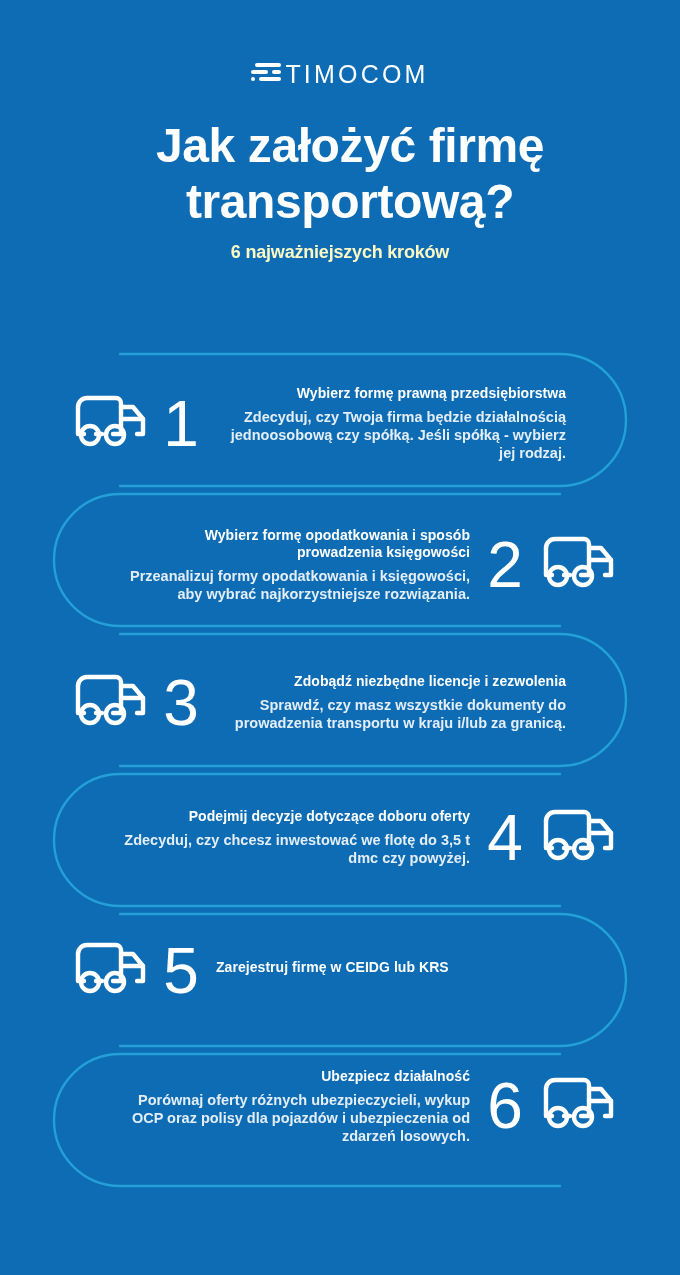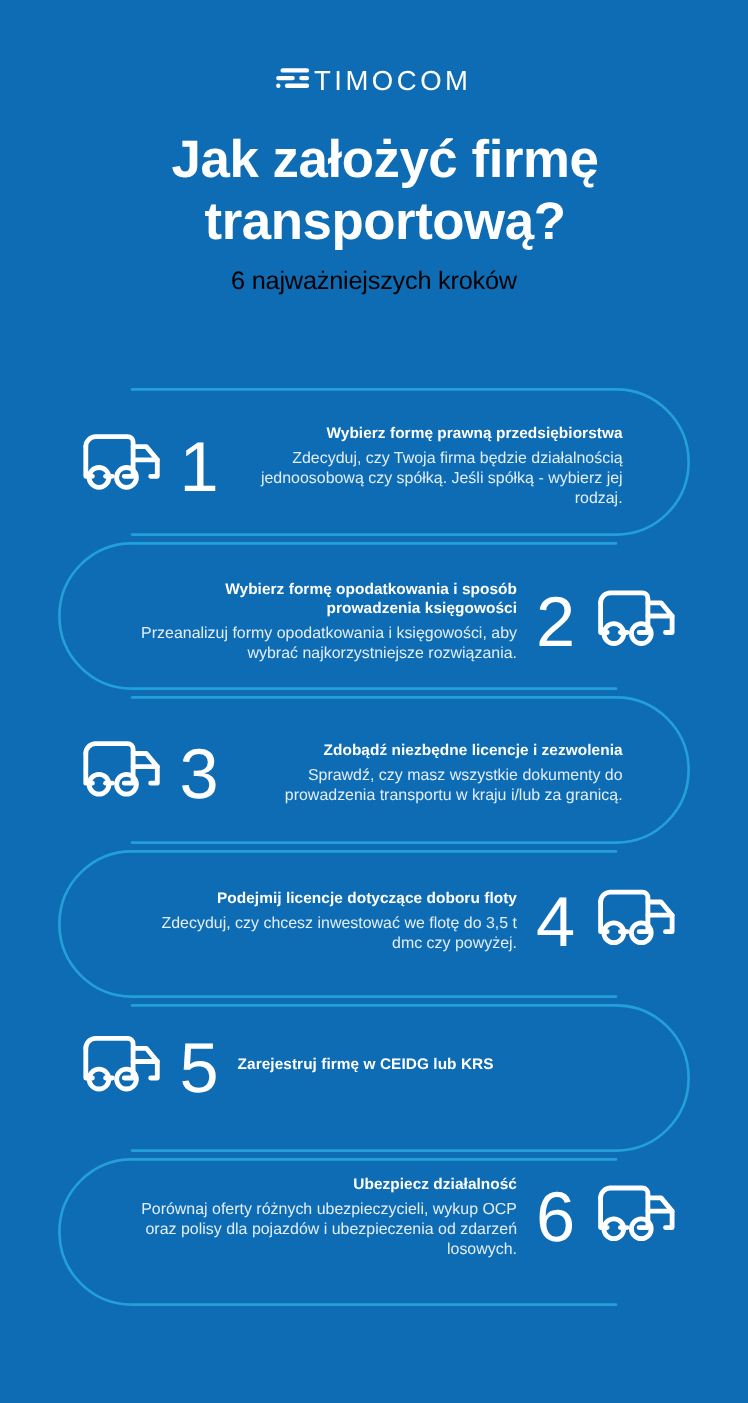--- a/index.html
+++ b/index.html
@@ -40,23 +40,23 @@
     margin: 29px 0 0 0;
     font-size: 48px;
     line-height: 56px;
     font-weight: 700;
     letter-spacing: -0.4px;
     color: #ffffff;
   }
   .title .line { display: block; padding-left: 20px; }
   .subtitle {
     margin: 12px 0 0 0;
-    font-size: 23px;
-    font-weight: 400;
-    color: #000000;
+    font-size: 18px;
+    font-weight: 700;
+    color: #fef9c3;
     letter-spacing: -0.2px;
   }
 
   
   .track {
     position: absolute;
     top: 352px;
     left: 0;
     width: 680px;
     height: 860px;
@@ -105,21 +105,21 @@
     font-size: 14px;
     line-height: 17px;
     font-weight: 700;
     color: #ffffff;
     letter-spacing: 0.05px;
   }
   .copy p {
     margin: 0;
     font-size: 14.5px;
     line-height: 18px;
-    font-weight: 400;
+    font-weight: 700;
     color: #e3eef8;
   }
 
   
   .step-1 { height: 143px; }
   .step-2 { height: 140px; }
   .step-3 { height: 135px; }
   .step-4 { height: 135px; }
   .step-5 { height: 131px; }
   .step-6 { height: 140px; }
@@ -245,21 +245,21 @@
           <path d="M47,14 h12 l10,12 v15 h-6"></path>
           <path d="M47,26 h22"></path>
           <path d="M28,41 h-6"></path>
           <circle cx="16" cy="42" r="9"></circle>
           <circle cx="41" cy="42" r="9"></circle>
         </g>
       </svg>
     </span>
     <span class="num">4</span>
     <div class="copy">
-      <h3>Podejmij licencje dotyczące doboru floty</h3>
+      <h3>Podejmij decyzje dotyczące doboru oferty</h3>
       <p>Zdecyduj, czy chcesz inwestować we flotę do 3,5 t dmc czy powyżej.</p>
     </div>
   </div>
 
   <div class="step left step-5">
     <span class="truck">
       <svg width="78" height="58" viewBox="0 0 78 58" aria-hidden="true">
         <g fill="none" stroke="#ffffff" stroke-width="4.4" stroke-linecap="round" stroke-linejoin="round">
           <path d="M4,14 a9,9 0 0 1 9,-9 h29 a5,5 0 0 1 5,5 v31 h-8"></path>
           <path d="M4,14 v27 h6"></path>

